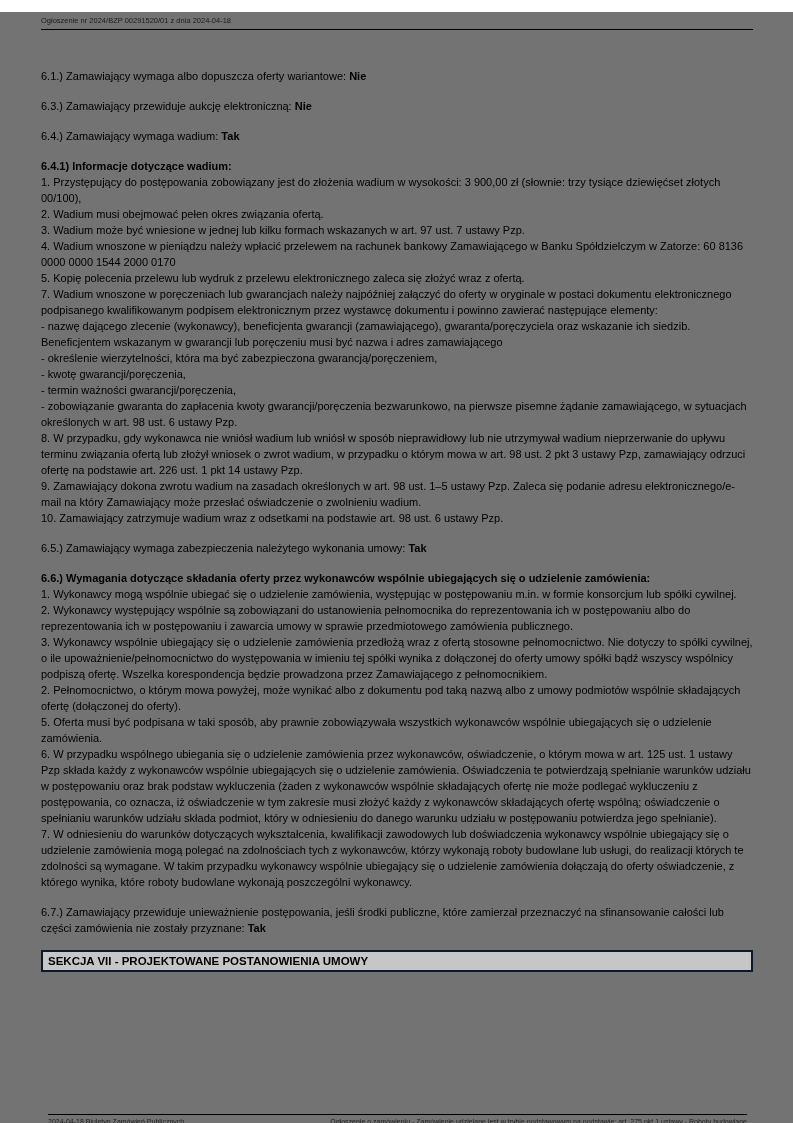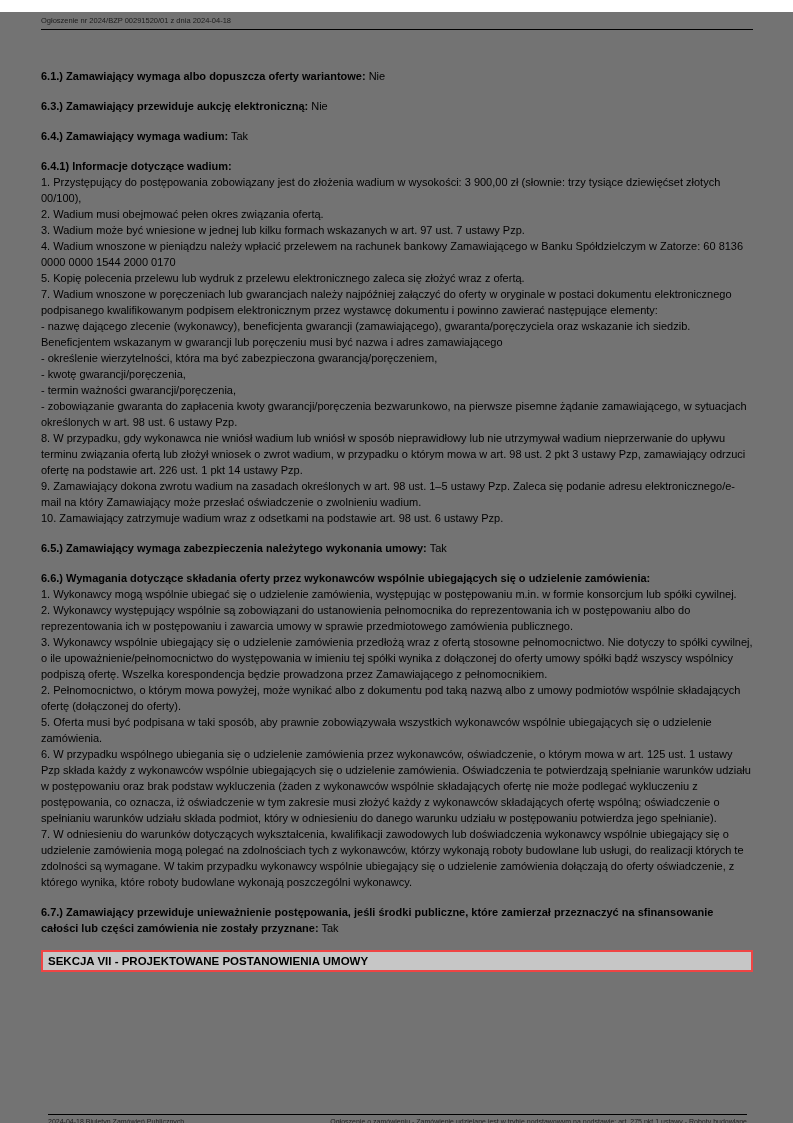--- a/index.html
+++ b/index.html
@@ -27,29 +27,29 @@
   .content {
     position: absolute;
     top: 56px;
     left: 41px;
     right: 40px;
     font-size: 11px;
     line-height: 16px;
     text-align: left;
   }
   .field { margin-bottom: 14px; }
-  .lbl { font-weight: bold; }
-  .val { font-weight: normal; }
+  .lbl { font-weight: normal; }
+  .val { font-weight: bold; }
   .block { margin-bottom: 14px; }
   .block-heading { font-weight: bold; }
   .pline { margin: 0; }
   .section-bar {
     margin-top: 8px;
     background: #c6c6c6;
-    border: 2px solid #ef4444;
+    border: 2px solid #0f172a;
     font-weight: bold;
     font-size: 11.5px;
     line-height: 16px;
     padding: 1px 5px;
   }
   .footer {
     position: absolute;
     left: 48px;
     right: 46px;
     bottom: 10px;

